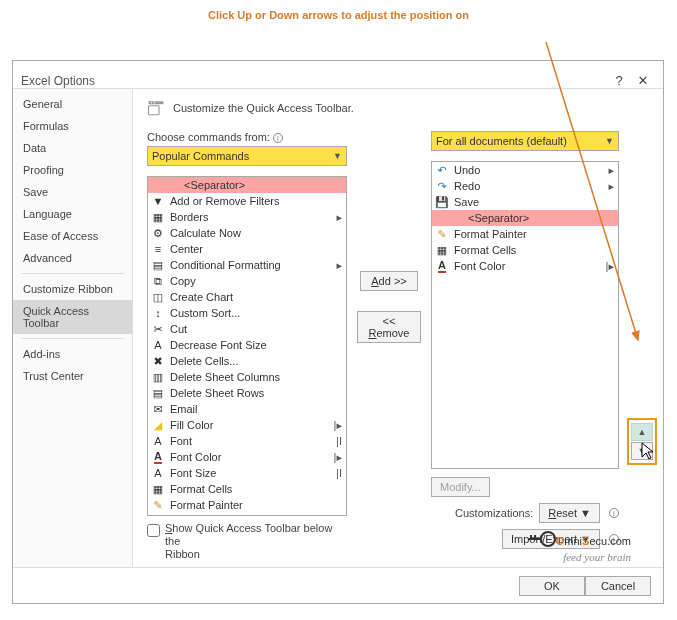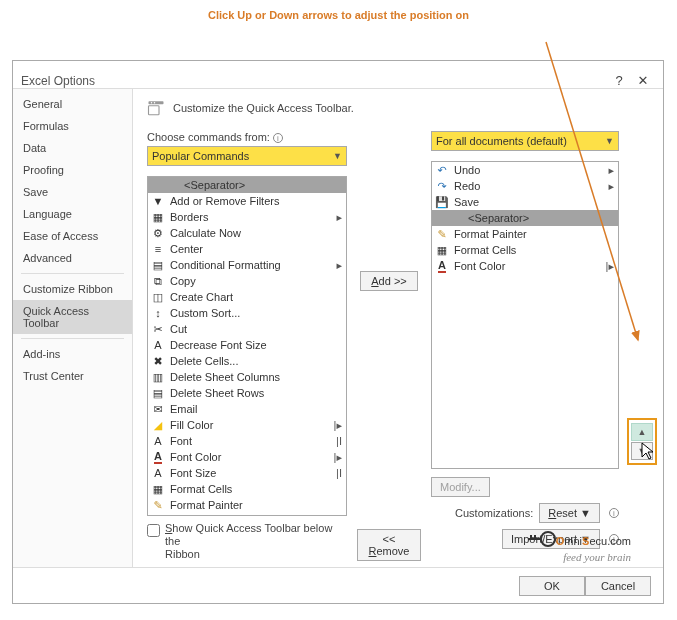--- a/index.html
+++ b/index.html
@@ -21,40 +21,40 @@
   .nav-sep { height: 1px; background: #ddd; margin: 4px 8px; }
 
   .main { flex: 1; padding: 10px 14px; position: relative; }
   .hdr { display: flex; align-items: center; margin-bottom: 14px; }
   .hdr-icon { width: 18px; height: 18px; margin-right: 8px; fill: #7a7a7a; }
   .hdr-text { color: #444; }
 
   .cols { display: flex; gap: 10px; }
   .col { display: flex; flex-direction: column; }
   .col.left { width: 200px; }
-  .col.mid { width: 64px; align-items: center; justify-content: space-between; gap: 6px; padding-top: 140px; }
+  .col.mid { width: 64px; align-items: center; justify-content: flex-start; gap: 20px; padding-top: 140px; }
   .col.right { width: 188px; }
 
   .lbl { color: #444; margin-bottom: 3px; }
   .info-icon { display:inline-block; vertical-align:middle; width:10px;height:10px;border:1px solid #888;border-radius:50%; color:#888; font-size:8px; line-height:9px; text-align:center; margin-left:3px;}
   .dropdown { display:flex; align-items:center; border: 1px solid #a9a9a9; height: 20px; padding: 0 4px; background: #fde047; margin-bottom: 10px; }
   .dropdown span:first-child { flex:1; color:#333; }
   .dd-arrow { color:#555; font-size:9px; }
 
   .listbox { border: 1px solid #a9a9a9; background: #fff; overflow: hidden; position: relative; }
   .listbox .lb-body { overflow-y: scroll; height: 100%; }
   .listbox .lb-body::-webkit-scrollbar { width: 15px; }
   .listbox .lb-body::-webkit-scrollbar-track { background: #f0f0f0; }
   .listbox .lb-body::-webkit-scrollbar-thumb { background: #c8c8c8; }
   .listbox .lb-body::-webkit-scrollbar-button { background: #e8e8e8; height:15px; }
   .listbox.left { height: 340px; }
   .listbox.right { height: 308px; }
 
   .li { display:flex; align-items:center; height: 16px; padding: 0 2px; color:#333; }
-  .li.sel { background: #a3a3a3; }
+  .li.sel { background: #fca5a5; }
   .li .icn { width: 16px; height: 14px; margin-right: 4px; display:flex; align-items:center; justify-content:center; }
   .li .txt { flex:1; white-space:nowrap; overflow:hidden; }
   .li .sub { color:#555; margin-right:2px; }
 
   .btn { border: 1px solid #a9a9a9; background: #f3f3f3; padding: 3px 8px; color:#333; min-width: 58px; text-align:center; }
   .btn.disabled { color:#a0a0a0; }
 
   .chk-row { display:flex; align-items:flex-start; margin-top: 6px; }
   .chk-row input { margin: 2px 5px 0 0; }
   .chk-lbl { color:#444; line-height: 13px; }

